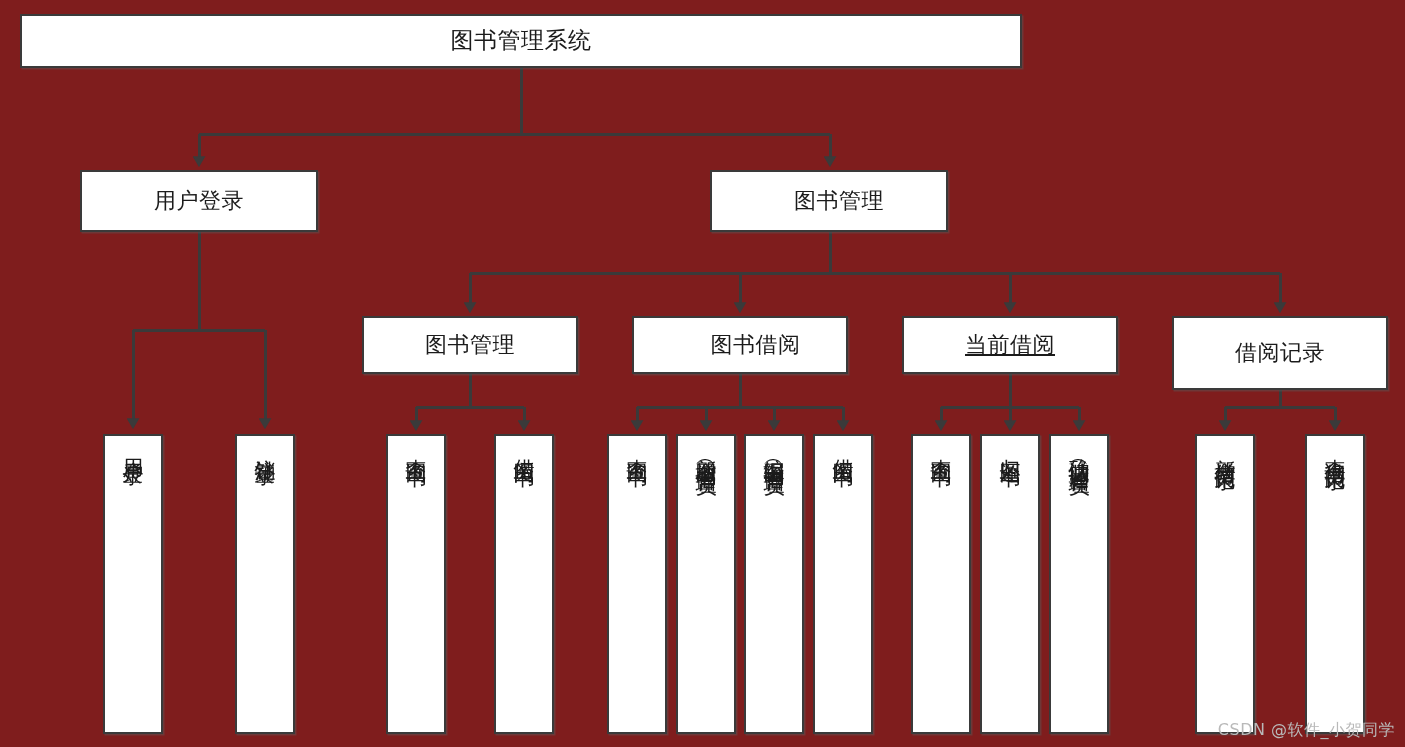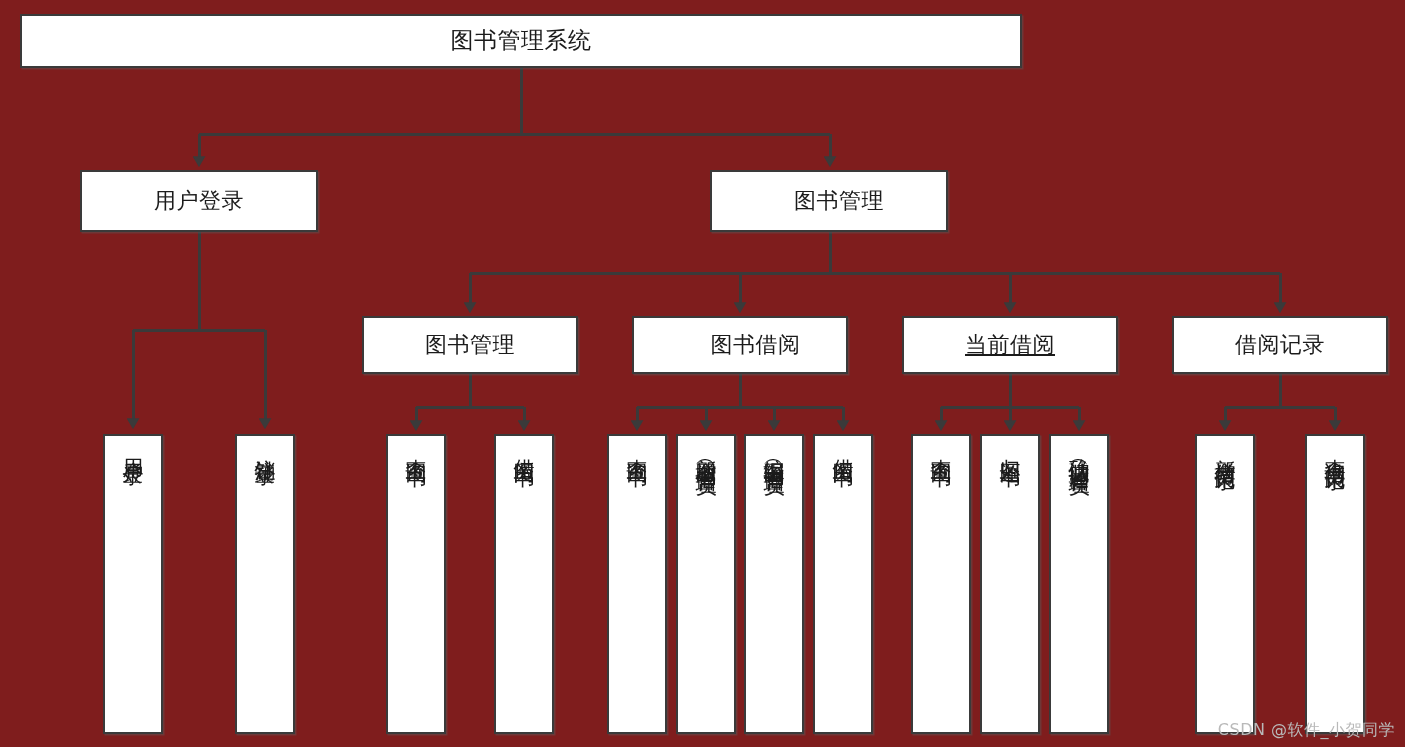--- a/index.html
+++ b/index.html
@@ -143,21 +143,21 @@
 
   <div class="node horiz" style="left:362px; top:316px; width:216px; height:58px;">
     <span class="label">图书管理</span>
   </div>
   <div class="node horiz" style="left:632px; top:316px; width:216px; height:58px;padding-left:31px;">
     <span class="label">图书借阅</span>
   </div>
   <div class="node horiz" style="left:902px; top:316px; width:216px; height:58px;text-decoration:underline;">
     <span class="label">当前借阅</span>
   </div>
-  <div class="node horiz" style="left:1172px; top:316px; width:216px; height:58px;">
+  <div class="node horiz" style="left:1172px; top:316px; width:216px; height:74px;">
     <span class="label">借阅记录</span>
   </div>
 
   <div class="node vert" style="left:103px; top:434px; width:60px; height:300px;">
     <span class="label">用户登录</span>
   </div>
   <div class="node vert" style="left:235px; top:434px; width:60px; height:300px;">
     <span class="label">注销登录</span>
   </div>
 

